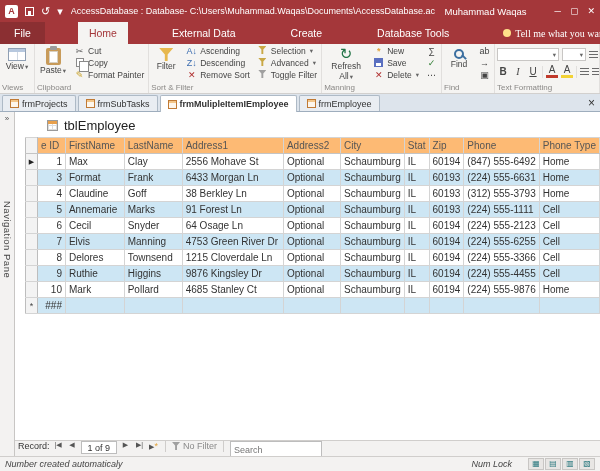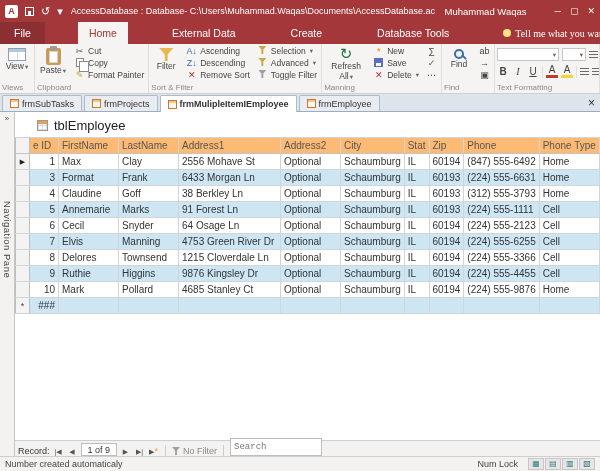--- a/index.html
+++ b/index.html
@@ -85,51 +85,51 @@
   .dtab.active { background:#fff; font-weight:bold; height:17px; position:relative; z-index:2; margin-bottom:-1px; }
   .form-ic { width:9px; height:9px; border:1px solid #c07a35; background:linear-gradient(#f3c689 30%, #fdf6ec 30%); flex-shrink:0; }
   .tabs-close { margin-left:auto; margin-right:5px; align-self:center; font-size:12px; color:#333; line-height:14px; }
 
   
   .main { height:344px; display:flex; background:#e6e6e6; flex-shrink:0; }
   .navstrip { width:15px; background:#f3f2f1; border-right:1px solid #c8c6c4; display:flex; flex-direction:column; align-items:center; flex-shrink:0; }
   .nav-expand { font-size:8px; color:#555; padding-top:2px; }
   .vtext { writing-mode:vertical-rl; font-size:9.5px; color:#444; margin-top:78px; letter-spacing:0.5px; }
   .right-col { flex:1; display:flex; flex-direction:column; min-width:0; }
-  .form-area { flex:1; background:#fff; overflow:hidden; }
+  .form-area { flex:1; background:#fff; overflow:hidden; padding-left:10px; }
   .form-header { height:22px; display:flex; align-items:center; gap:6px; padding:4px 0 0 22px; }
   .sheet-ic { width:11px; height:11px; border:1px solid #9a9a9a; background:
       linear-gradient(#e8a04c 3px, transparent 3px),
       linear-gradient(#dcdcdc 1px, transparent 1px),
       linear-gradient(90deg,#dcdcdc 1px, transparent 1px), #fff;
     background-size:100% 100%, 4px 4px, 4px 4px; }
   .form-title { font-size:13px; color:#222; }
 
   table.sheet { border-collapse:collapse; table-layout:fixed; margin-top:3px; border-left:1px solid #bdbdbd; border-top:1px solid #d4d4d4; }
   .sheet th, .sheet td { height:16px; padding:0 3px; font-size:10px; overflow:hidden; white-space:nowrap;
     border-right:1px solid #d4d4d4; border-bottom:1px solid #d4d4d4; }
   .sheet thead th { background:#fdba74; color:#555; font-weight:normal; text-align:left; border-bottom:1px solid #c4c4c4; }
   .sheet .sel { background:#f3f3f3; border-right:1px solid #bdbdbd; padding:0; text-align:center; font-size:7px; color:#222; width:14px; }
   .sheet tr.alt td:not(.sel), .sheet tr.newrow td:not(.sel) { background:#cde6f4; }
   .sheet td.num { text-align:right; }
   .sheet tr.newrow .sel { font-size:9px; color:#444; }
 
   
-  .recnav { height:16px; background:#f3f2f1; border-top:1px solid #d0cecc; display:flex; align-items:flex-end; gap:3px; padding:0 3px; font-size:9px; color:#333; flex-shrink:0; }
+  .recnav { height:16px; background:#f3f2f1; border-top:1px solid #d0cecc; display:flex; align-items:flex-start; gap:3px; padding:0 3px; font-size:9px; color:#333; flex-shrink:0; }
   .rn-btn { font-size:7px; color:#555; min-width:11px; text-align:center; }
   .rn-btn .star { color:#e2a33c; font-size:9px; }
   .rn-count { background:#fff; border:1px solid #bdbdbd; padding:0 6px; height:13px; line-height:12px; font-size:9px; }
   .rn-sep { width:1px; height:11px; background:#cfcdcb; margin:0 3px; }
   .rn-filter { display:flex; align-items:center; gap:3px; color:#8a8a8a; }
-  .rn-search { width:92px; height:13px; border:1px solid #bdbdbd; background:#fff; font-size:9px; padding:8px 3px; color:#333; font-family:Liberation Mono, monospace; }
+  .rn-search { width:92px; height:13px; border:1px solid #bdbdbd; background:#fff; font-size:9px; padding:8px 3px; color:#333; font-family:Liberation Sans, sans-serif; }
   .rn-search::placeholder { color:#777; }
 
   
-  .statusbar { height:15px; background:#f3f2f1; border-top:1px solid #d0cecc; display:flex; align-items:center; padding:0 5px; font-size:9px; color:#444; flex-shrink:0; }
-  .sb-right { margin-left:auto; display:flex; align-items:center; gap:10px; }
+  .statusbar { height:15px; background:#f3f2f1; border-top:1px solid #d0cecc; display:flex; align-items:center; padding:0 5px; font-size:9px; color:#444; flex-shrink:0;font-style:italic; }
+  .sb-right { margin-left:auto; display:flex; align-items:center; gap:16px; }
   .sb-views { display:flex; gap:1px; }
   .sb-vbtn { width:16px; height:12px; background:#e8e6e4; border:1px solid #c8c6c4; font-size:8px; line-height:10px; text-align:center; color:#26767c; }
 </style>
 </head>
 <body>
 
 <div class="app">
 
   <div class="titlebar">
     <div class="qat">
@@ -317,25 +317,25 @@
 
         </div>
       </div>
       <div class="glabel">Text Formatting</div>
     </div>
   </div>
 
   <div class="doctabs">
     <div class="dtab">
       <span class="form-ic"></span>
-      <span>frmSubTasks</span>
+      <span>frmProjects</span>
     </div>
     <div class="dtab">
       <span class="form-ic"></span>
-      <span>frmProjects</span>
+      <span>frmSubTasks</span>
     </div>
     <div class="dtab active">
       <span class="form-ic"></span>
       <span>frmMulipleItemIEmployee</span>
     </div>
     <div class="dtab">
       <span class="form-ic"></span>
       <span>frmEmployee</span>
     </div>
     <span class="tabs-close">×</span>

